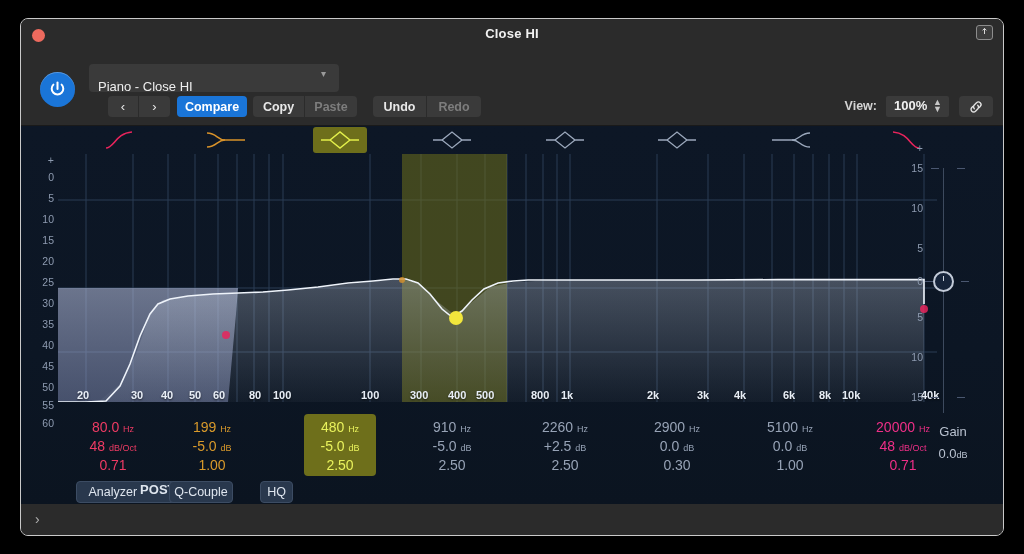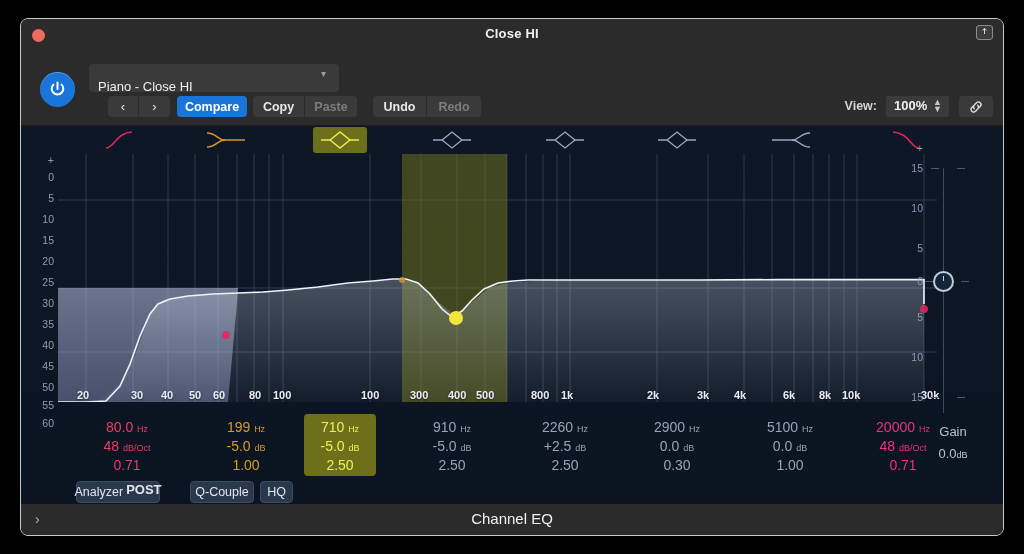--- a/index.html
+++ b/index.html
@@ -463,21 +463,21 @@
     <div class="freq-lbl" style="left:427px">400</div>
     <div class="freq-lbl" style="left:455px">500</div>
     <div class="freq-lbl" style="left:510px">800</div>
     <div class="freq-lbl" style="left:540px">1k</div>
     <div class="freq-lbl" style="left:626px">2k</div>
     <div class="freq-lbl" style="left:676px">3k</div>
     <div class="freq-lbl" style="left:713px">4k</div>
     <div class="freq-lbl" style="left:762px">6k</div>
     <div class="freq-lbl" style="left:798px">8k</div>
     <div class="freq-lbl" style="left:821px">10k</div>
-    <div class="freq-lbl" style="left:900px">30k</div>
+    <div class="freq-lbl" style="left:900px">40k</div>
 
     <div id="gain-scale">
       <div class="g-tick" style="top:-12px">+</div>
       <div class="g-tick" style="top:8px">15</div>
       <div class="g-tick" style="top:48px">10</div>
       <div class="g-tick" style="top:88px">5</div>
       <div class="g-tick" style="top:121px">0</div>
       <div class="g-tick" style="top:157px">5</div>
       <div class="g-tick" style="top:197px">10</div>
       <div class="g-tick" style="top:237px">15</div>
@@ -493,34 +493,34 @@
       <div id="gain-knob"></div>
 
       <div id="gain-caption">Gain</div>
       <div id="gain-value">
         <span>0.0</span><span class="u">dB</span>
       </div>
     </div>
 
     <div id="params">
 
-      <div class="param-col" style="left:70px; color:#ef3b64">
+      <div class="param-col" style="left:56px; color:#ef3b64">
         <div><span>80.0</span> <span class="u">Hz</span></div>
         <div><span>48</span> <span class="u">dB/Oct</span></div>
         <div>0.71</div>
       </div>
 
-      <div class="param-col" style="left:189px; color:#d99a2b">
+      <div class="param-col" style="left:155px; color:#d99a2b">
         <div><span>199</span> <span class="u">Hz</span></div>
         <div><span>-5.0</span> <span class="u">dB</span></div>
         <div>1.00</div>
       </div>
 
       <div class="param-col sel" style="left:283px; color:#e9f25c">
-        <div><span>710</span> <span class="u">Hz</span></div>
+        <div><span>480</span> <span class="u">Hz</span></div>
         <div><span>-5.0</span> <span class="u">dB</span></div>
         <div>2.50</div>
       </div>
 
       <div class="param-col" style="left:395px; color:#97a3b6">
         <div><span>910</span> <span class="u">Hz</span></div>
         <div><span>-5.0</span> <span class="u">dB</span></div>
         <div>2.50</div>
       </div>
 
@@ -543,28 +543,27 @@
       </div>
 
       <div class="param-col" style="left:846px; color:#ef2f87">
         <div><span>20000</span> <span class="u">Hz</span></div>
         <div><span>48</span> <span class="u">dB/Oct</span></div>
         <div>0.71</div>
       </div>
     </div>
 
     <div id="bottom-btns">
-      <div class="sm-btn" style="left:55px; width:84px">
+      <div class="sm-btn" style="left:55px; width:112px">
         <span>Analyzer</span>
           <span class="sup">POST</span>
       </div>
-      <div class="sm-btn" style="left:169px; width:64px">Q-Couple</div>
+      <div class="sm-btn" style="left:148px; width:64px">Q-Couple</div>
       <div class="sm-btn" style="left:239px; width:33px">HQ</div>
     </div>
 
   </div>
 
   <div id="footer">
     <div id="footer-arrow">›</div>
-    <div id="footer-title">Channel EQ</div>
   </div>
 
 </div>
 
 </body></html>

